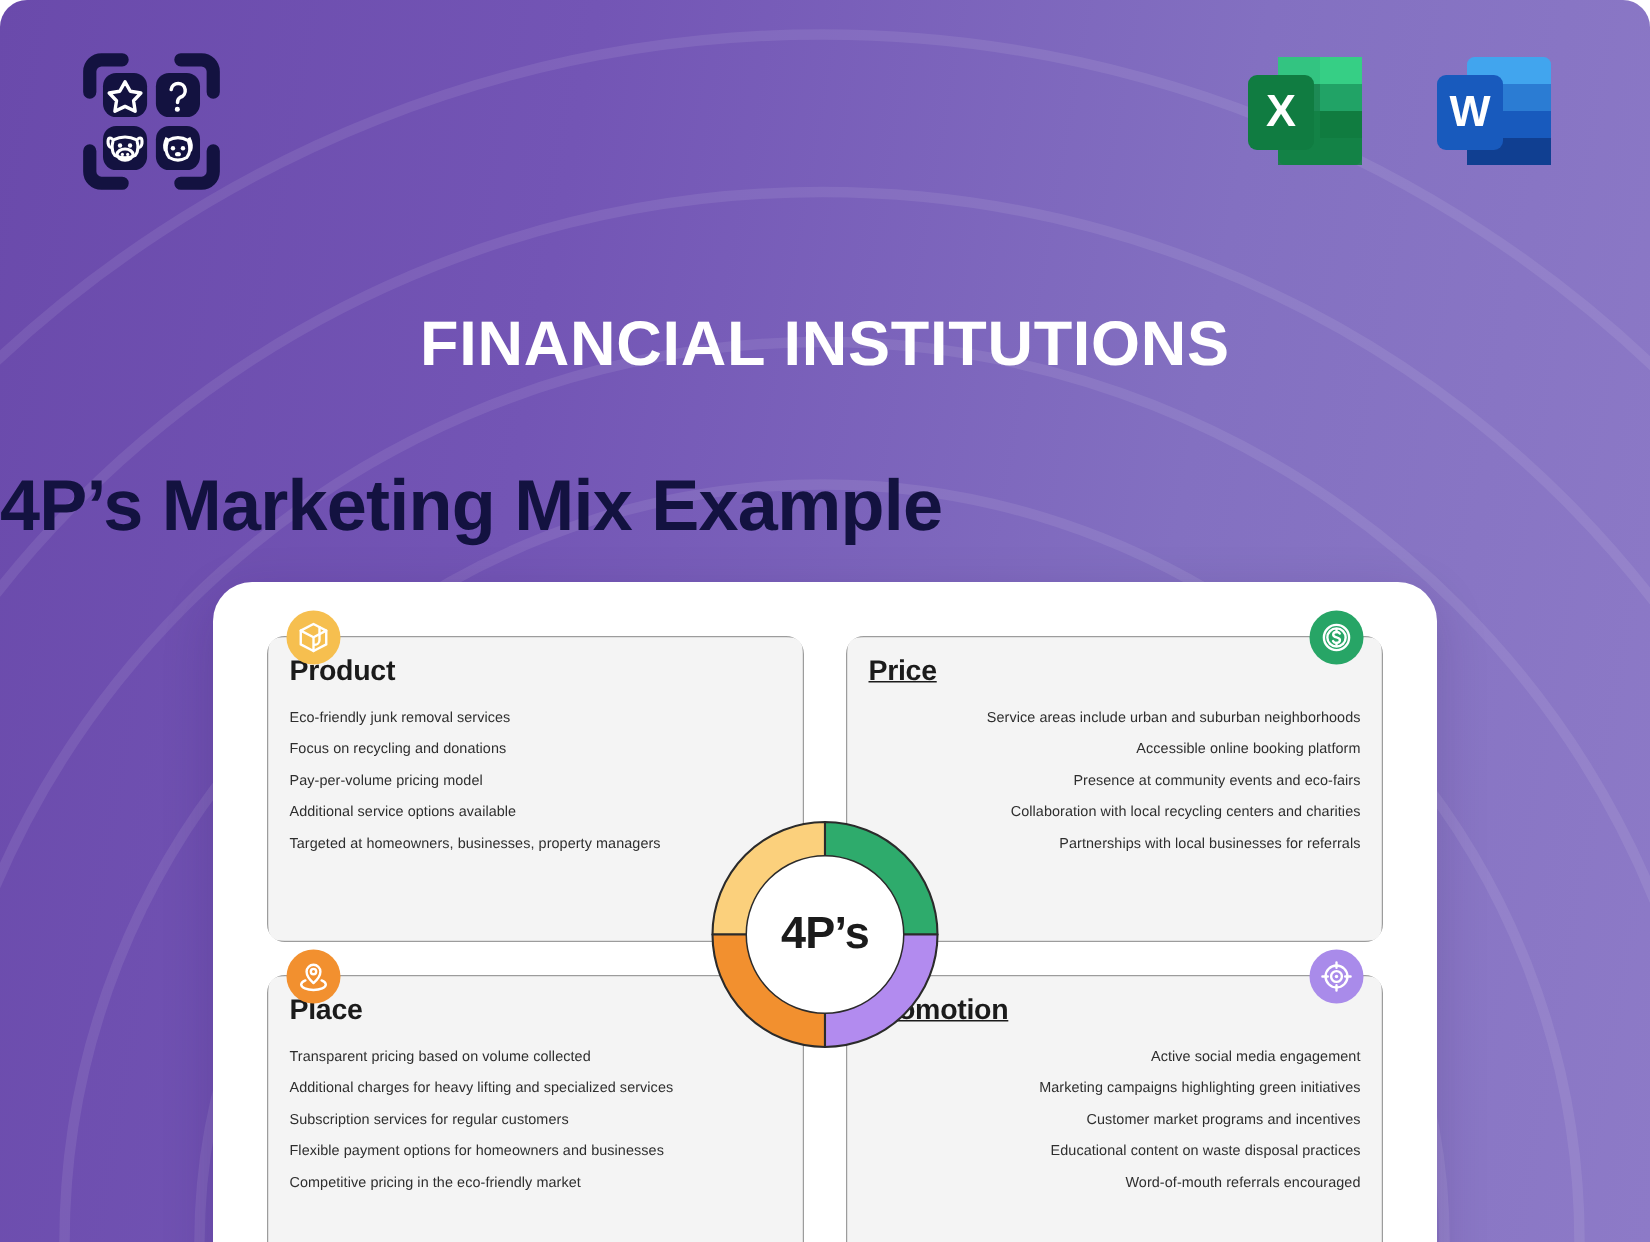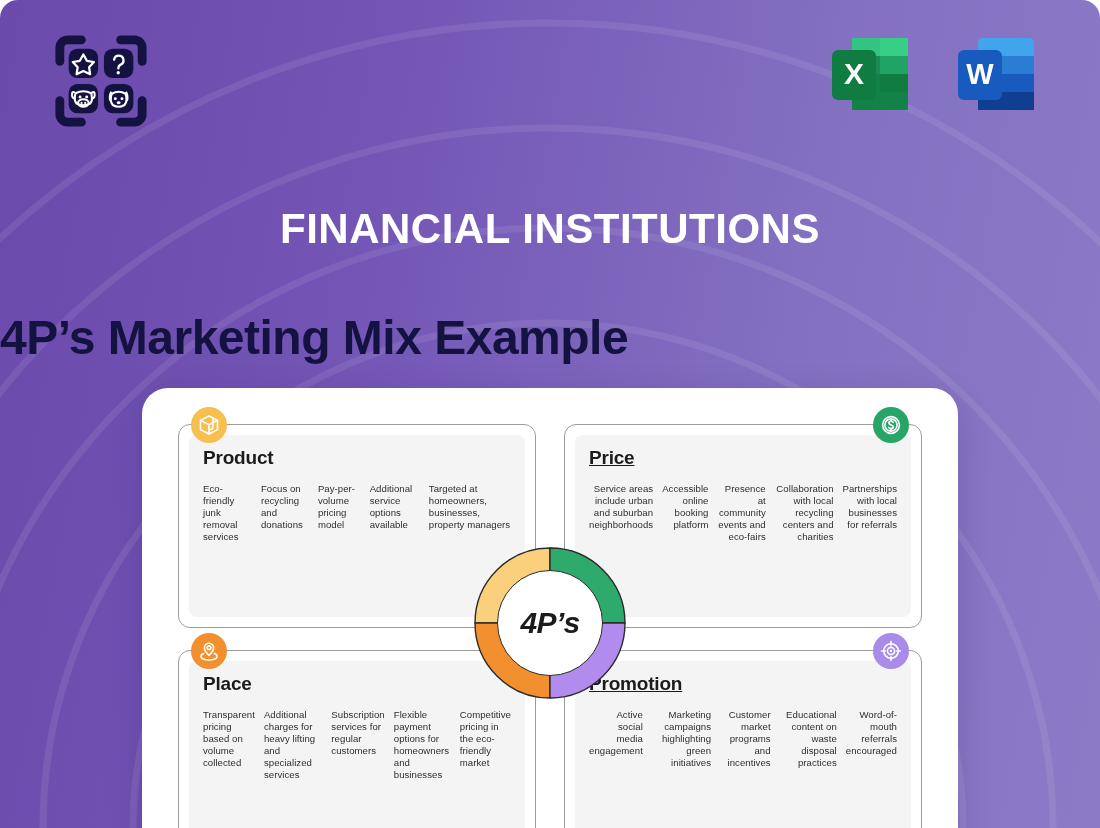--- a/index.html
+++ b/index.html
@@ -82,40 +82,39 @@
     grid-template-columns: 1fr 1fr;
     grid-template-rows: 1fr 1fr;
     column-gap: 28px;
     row-gap: 22px;
   }
 
   .quad {
     position: relative;
     border: 1.4px solid #9c9c9c;
     border-radius: 12px;
-    padding: 10px;
     background: #ffffff;
   }
   .quad-inner {
     width: 100%;
     height: 100%;
     background: #f4f4f4;
     border-radius: 8px;
     padding: 12px 14px 10px 14px;
     display: flex;
     flex-direction: column;
   }
   .q-title {
     font-size: 19px;
     font-weight: 700;
     color: #1b1b1b;
     margin-bottom: 14px;
     letter-spacing: -0.2px;
   }
-  .q-list { display: flex; gap: 9px; }
+  .q-list { display: flex; flex-direction: column; gap: 9px; }
   .q-item {
     font-size: 9.6px;
     color: #2e2e2e;
     line-height: 1.25;
     letter-spacing: 0.05px;
   }
   .align-right { text-align: right; }
   .align-right .q-title { text-align: left; text-decoration: underline; }
 
   
@@ -155,21 +154,20 @@
     border: 1.4px solid #2b2b2b;
     display: flex;
     align-items: center;
     justify-content: center;
   }
   .donut-label {
     font-size: 30px;
     font-weight: 700;
     color: #1b1b1b;
     letter-spacing: -0.5px;
-    font-style: italic;
   }
 </style>
 </head>
 <body>
 
 <div class="stage">
 
   <svg class="arcs" viewBox="0 0 1100 828" preserveAspectRatio="none">
     <defs>
       <clipPath id="stageClip">

